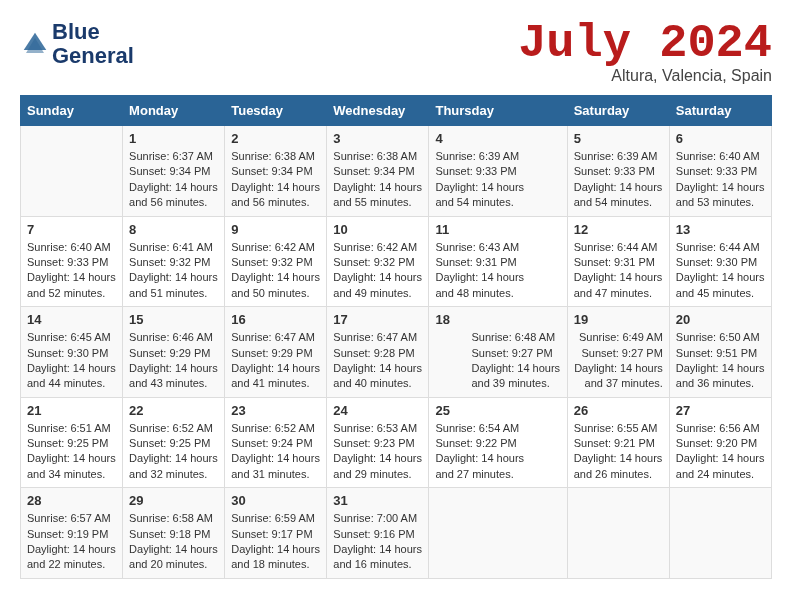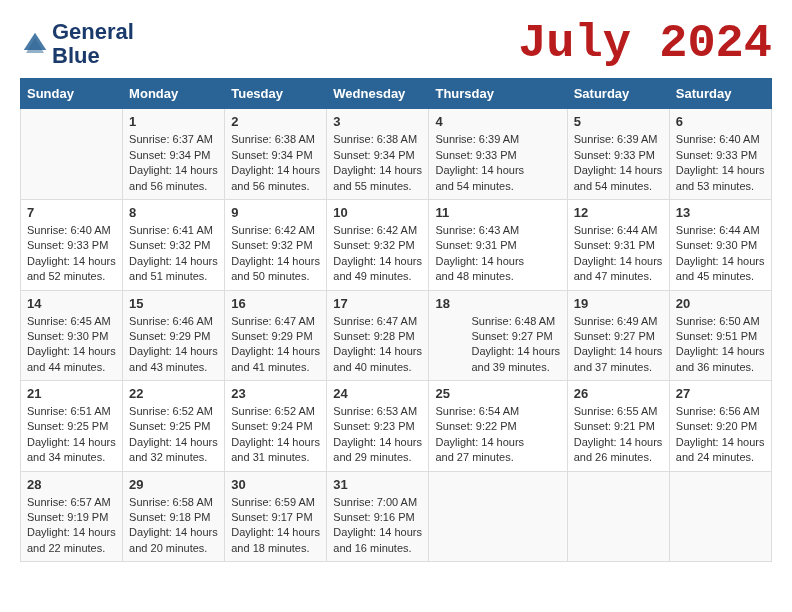--- a/index.html
+++ b/index.html
@@ -93,26 +93,27 @@
 </head>
 <body>
 
 <div class="header-area">
   <div class="logo">
     <svg class="logo-icon" viewBox="0 0 40 40">
       <polygon points="20,5 35,28 5,28" fill="#2a6496" opacity="0.85"></polygon>
       <polygon points="20,12 32,32 8,32" fill="#2a6496" opacity="0.5"></polygon>
     </svg>
     <div class="logo-text">
+      <div>Blue</div>
       <div>General</div>
-      <div>Blue</div>
     </div>
   </div>
   <div class="title-area">
     <div class="month-title">July 2024</div>
+    <div class="location-title">Altura, Valencia, Spain</div>
   </div>
 </div>
 
 <table>
   <thead>
     <tr>
       <th>Sunday</th>
       <th>Monday</th>
       <th>Tuesday</th>
       <th>Wednesday</th>
@@ -249,21 +250,21 @@
         </td>
         <td>
           <span class="day-number">18</span>
           <div class="cell-content" style="white-space: pre-line; margin-left: 36px;">Sunrise: 6:48 AM
 Sunset: 9:27 PM
 Daylight: 14 hours
 and 39 minutes.</div>
         </td>
         <td>
           <span class="day-number">19</span>
-          <div class="cell-content" style="white-space: pre-line;">Sunrise: 6:49 AM
+          <div class="cell-content" style="white-space: pre-line; text-align: right;">Sunrise: 6:49 AM
 Sunset: 9:27 PM
 Daylight: 14 hours
 and 37 minutes.</div>
         </td>
         <td>
           <span class="day-number">20</span>
           <div class="cell-content" style="white-space: pre-line;">Sunrise: 6:50 AM
 Sunset: 9:51 PM
 Daylight: 14 hours
 and 36 minutes.</div>

